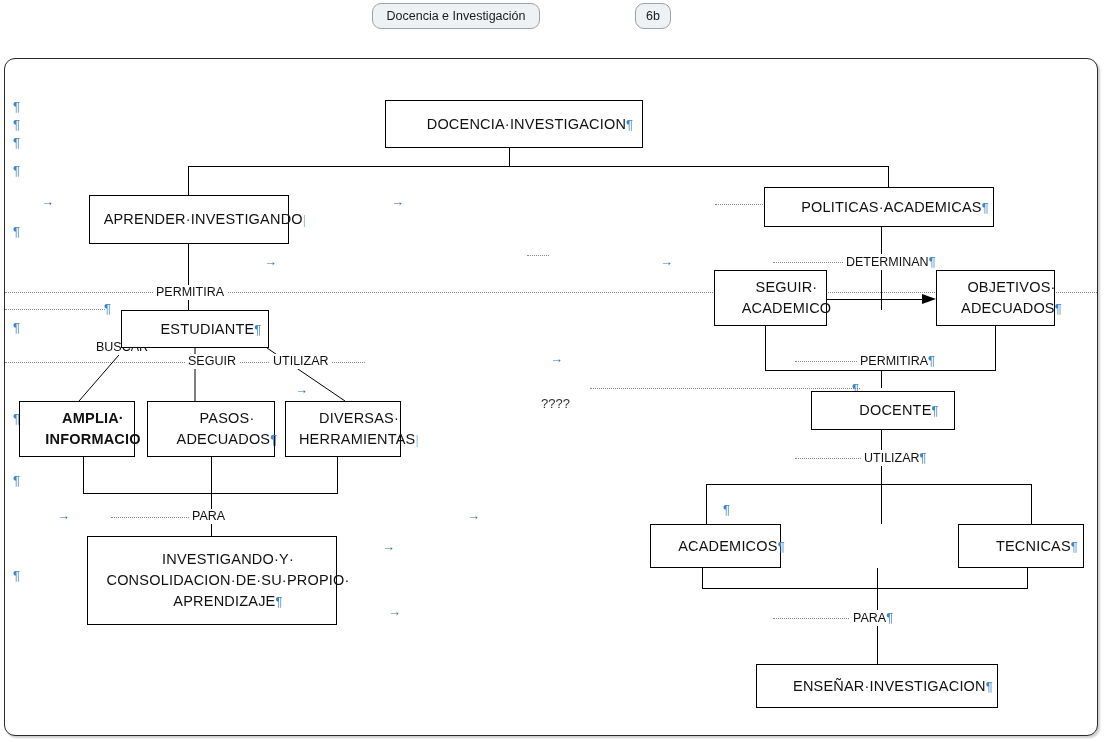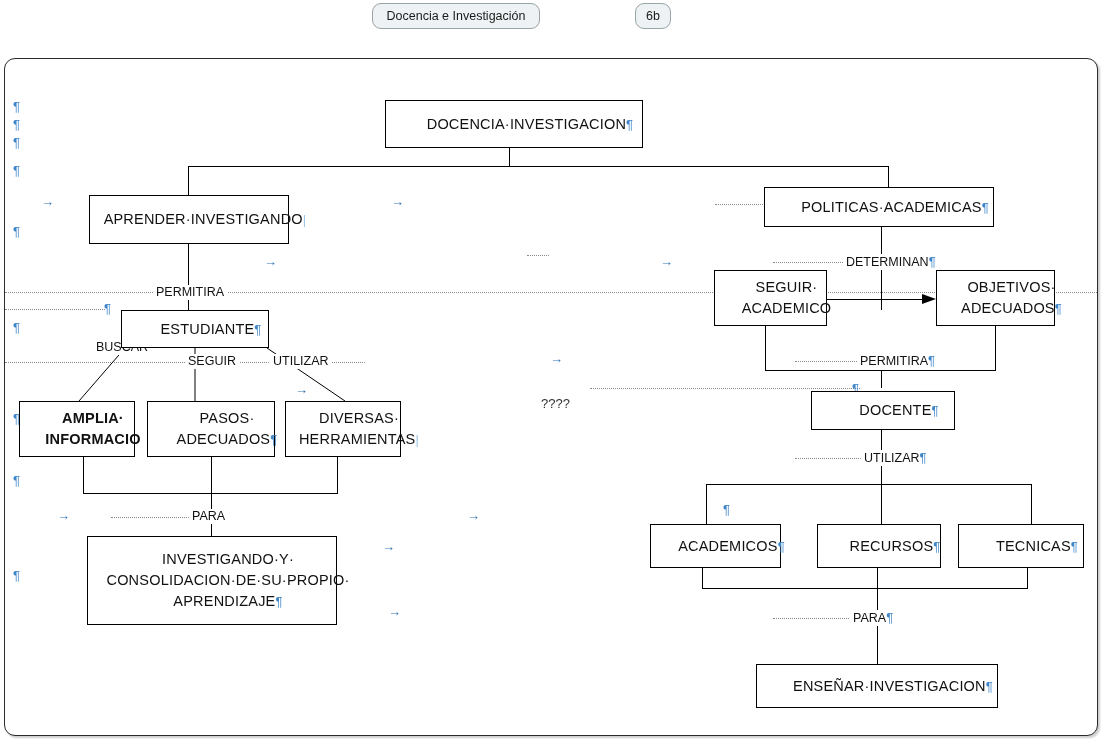--- a/index.html
+++ b/index.html
@@ -177,23 +177,20 @@
 
   <div class="hl" style="left:701px;top:425px;width:325px;"></div>
   <div class="vl" style="left:701px;top:425px;height:40px;"></div>
   <div class="vl" style="left:876px;top:425px;height:40px;"></div>
   <div class="vl" style="left:1026px;top:425px;height:40px;"></div>
 
   <span class="mark" style="left:718px;top:444px;">¶</span>
 
   <div class="node" style="left:645px;top:465px;width:131px;height:44px;">
     <span class="ln"><span>ACADEMICOS</span><span class="pil">¶</span></span>
-  </div>
-  <div class="node" style="left:812px;top:465px;width:124px;height:44px;">
-    <span class="ln"><span>RECURSOS</span><span class="pil">¶</span></span>
   </div>
   <div class="node" style="left:953px;top:465px;width:126px;height:44px;">
     <span class="ln"><span>TECNICAS</span><span class="pil">¶</span></span>
   </div>
 
   <div class="vl" style="left:697px;top:509px;height:20px;"></div>
   <div class="vl" style="left:872px;top:509px;height:20px;"></div>
   <div class="vl" style="left:1022px;top:509px;height:20px;"></div>
   <div class="hl" style="left:697px;top:529px;width:326px;"></div>
   <div class="vl" style="left:872px;top:529px;height:76px;"></div>

